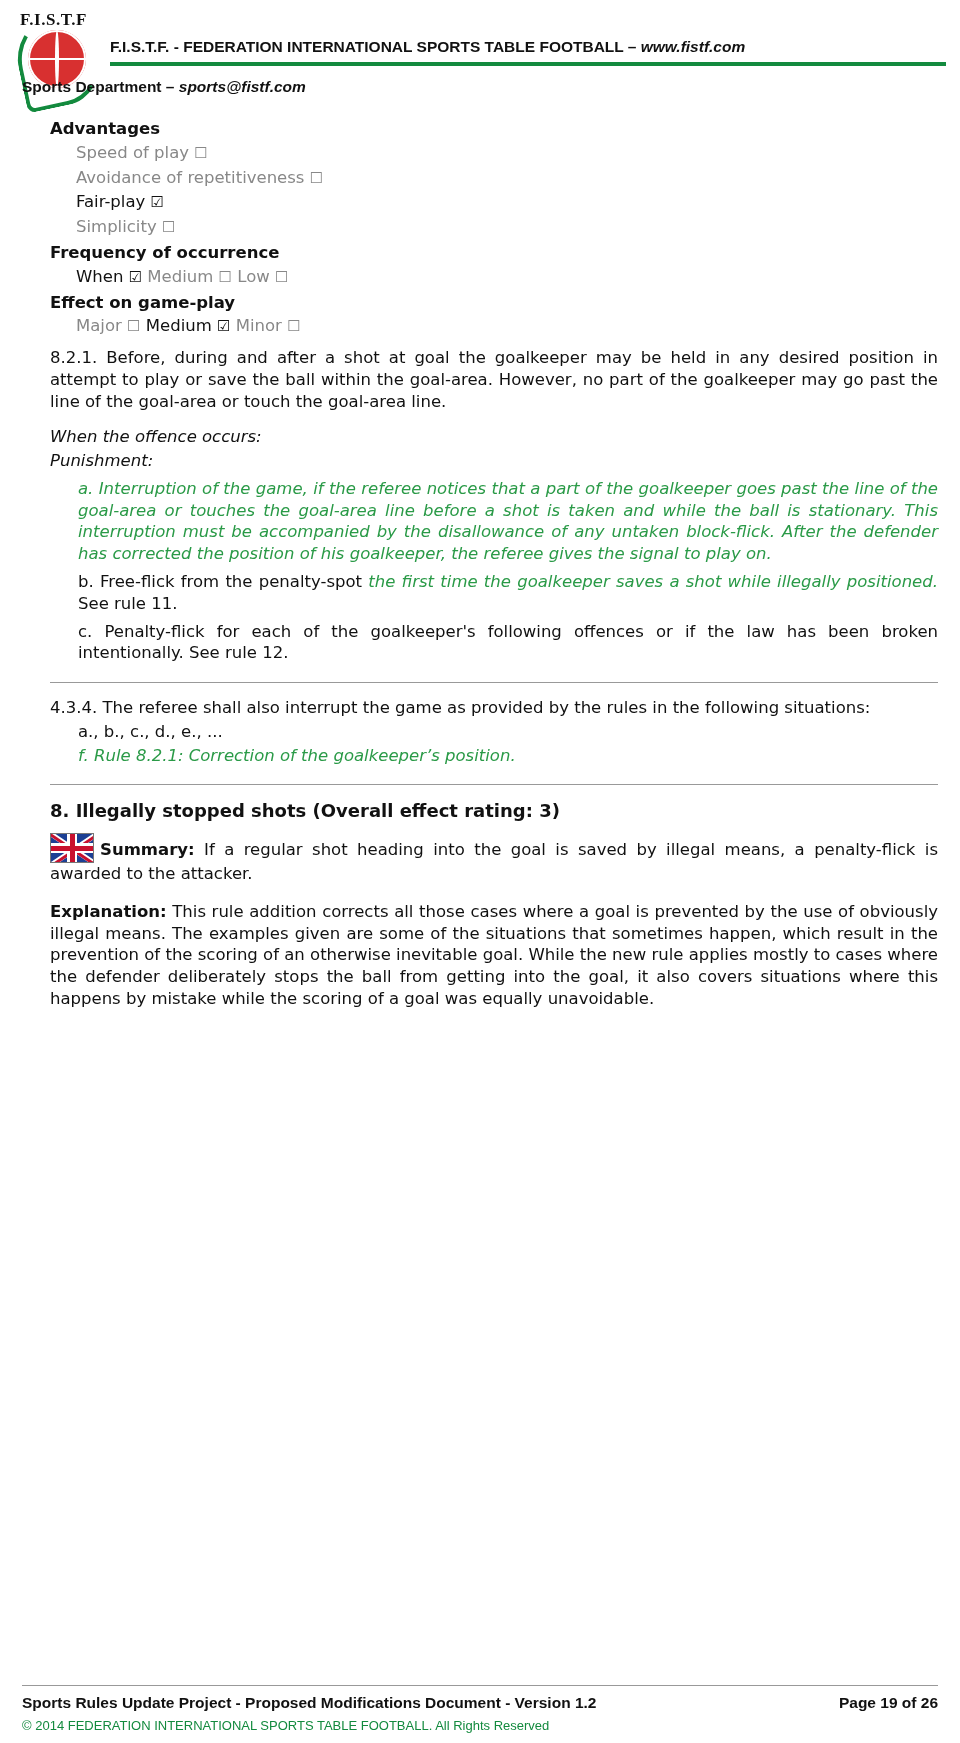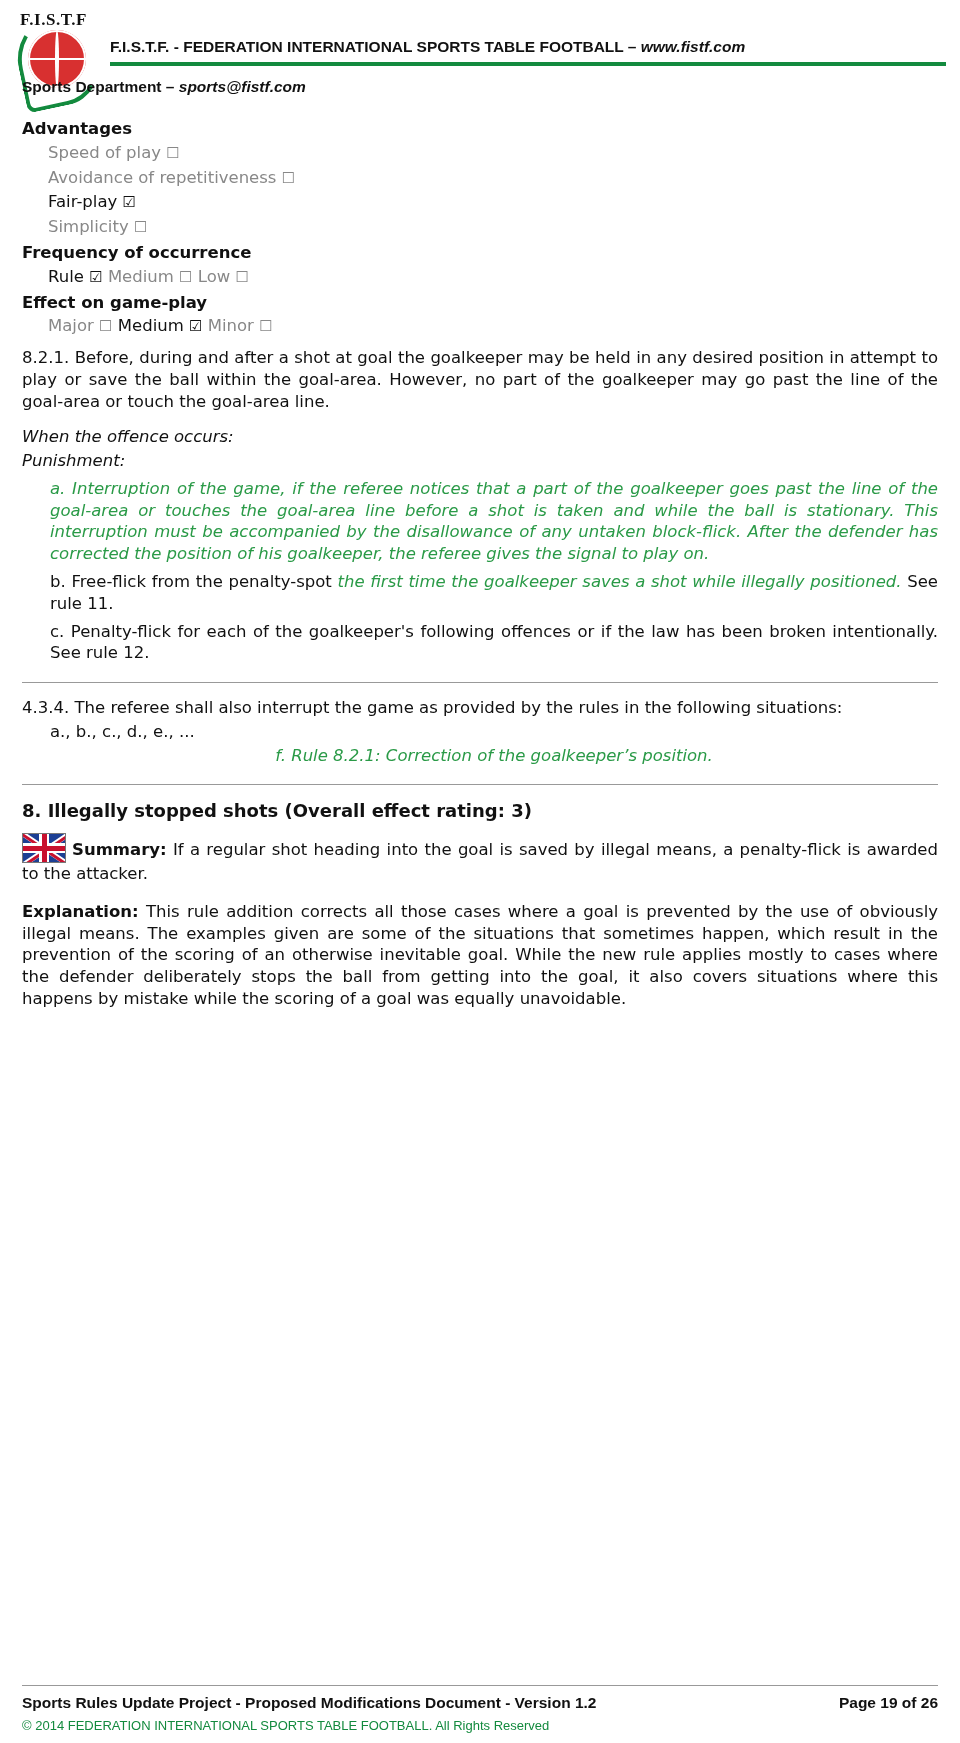--- a/index.html
+++ b/index.html
@@ -124,20 +124,21 @@
 
   
   .content {
     padding: 0 22px 0 22px;
   }
   .doc {
     font-family: "DejaVu Sans", sans-serif;
     font-size: 16.5px;
     line-height: 1.32;
     color: #111111;
+    margin-left: 28px;
   }
 
   .adv-head {
     font-weight: bold;
     font-size: 16.5px;
     color: #111;
     margin: 0 0 2px 0;
   }
   .adv-item {
     color: #888888;
@@ -324,21 +325,21 @@
         <span>Fair-play</span>
         <span class="box">☑</span>
       </div>
       <div class="adv-item">
         <span>Simplicity</span>
         <span class="box">☐</span>
       </div>
 
       <div class="sub-head">Frequency of occurrence</div>
       <div class="freq-line">
-        <span class="hit">Rule</span>
+        <span class="hit">When</span>
         <span class="hit box">☑</span>
         <span class="dim">Medium</span>
         <span class="dim box">☐</span>
         <span class="dim">Low</span>
         <span class="dim box">☐</span>
       </div>
 
       <div class="sub-head">Effect on game-play</div>
       <div class="freq-line">
         <span class="dim">Major</span>
@@ -363,21 +364,21 @@
     <div class="para just indent" style="margin-top:6px;">
       <span>b. Free-flick from the penalty-spot </span><span class="ital green">the first time the goalkeeper saves a shot while illegally positioned.</span><span> See rule 11.</span>
     </div>
 
     <div class="para just indent" style="margin-top:6px;">c. Penalty-flick for each of the goalkeeper's following offences or if the law has been broken intentionally. See rule 12.</div>
 
     <hr class="sep">
 
     <div class="para just" style="margin-top:0;">4.3.4. The referee shall also interrupt the game as provided by the rules in the following situations:</div>
     <div class="para indent" style="margin-top:2px;">a., b., c., d., e., ...</div>
-    <div class="para indent ital green" style="margin-top:2px;text-align:center;">f. Rule 8.2.1: Correction of the goalkeeper’s position.</div>
+    <div class="para indent ital green" style="margin-top:2px;">f. Rule 8.2.1: Correction of the goalkeeper’s position.</div>
 
     <hr class="sep">
 
     <div class="sec-title">8. Illegally stopped shots (Overall effect rating: 3)</div>
 
     <div class="para just" style="margin-top:8px;">
       <span class="flag">
         <span class="d1"></span><span class="d2"></span>
         <span class="dr1"></span><span class="dr2"></span>
         <span class="vw"></span><span class="hw"></span>

